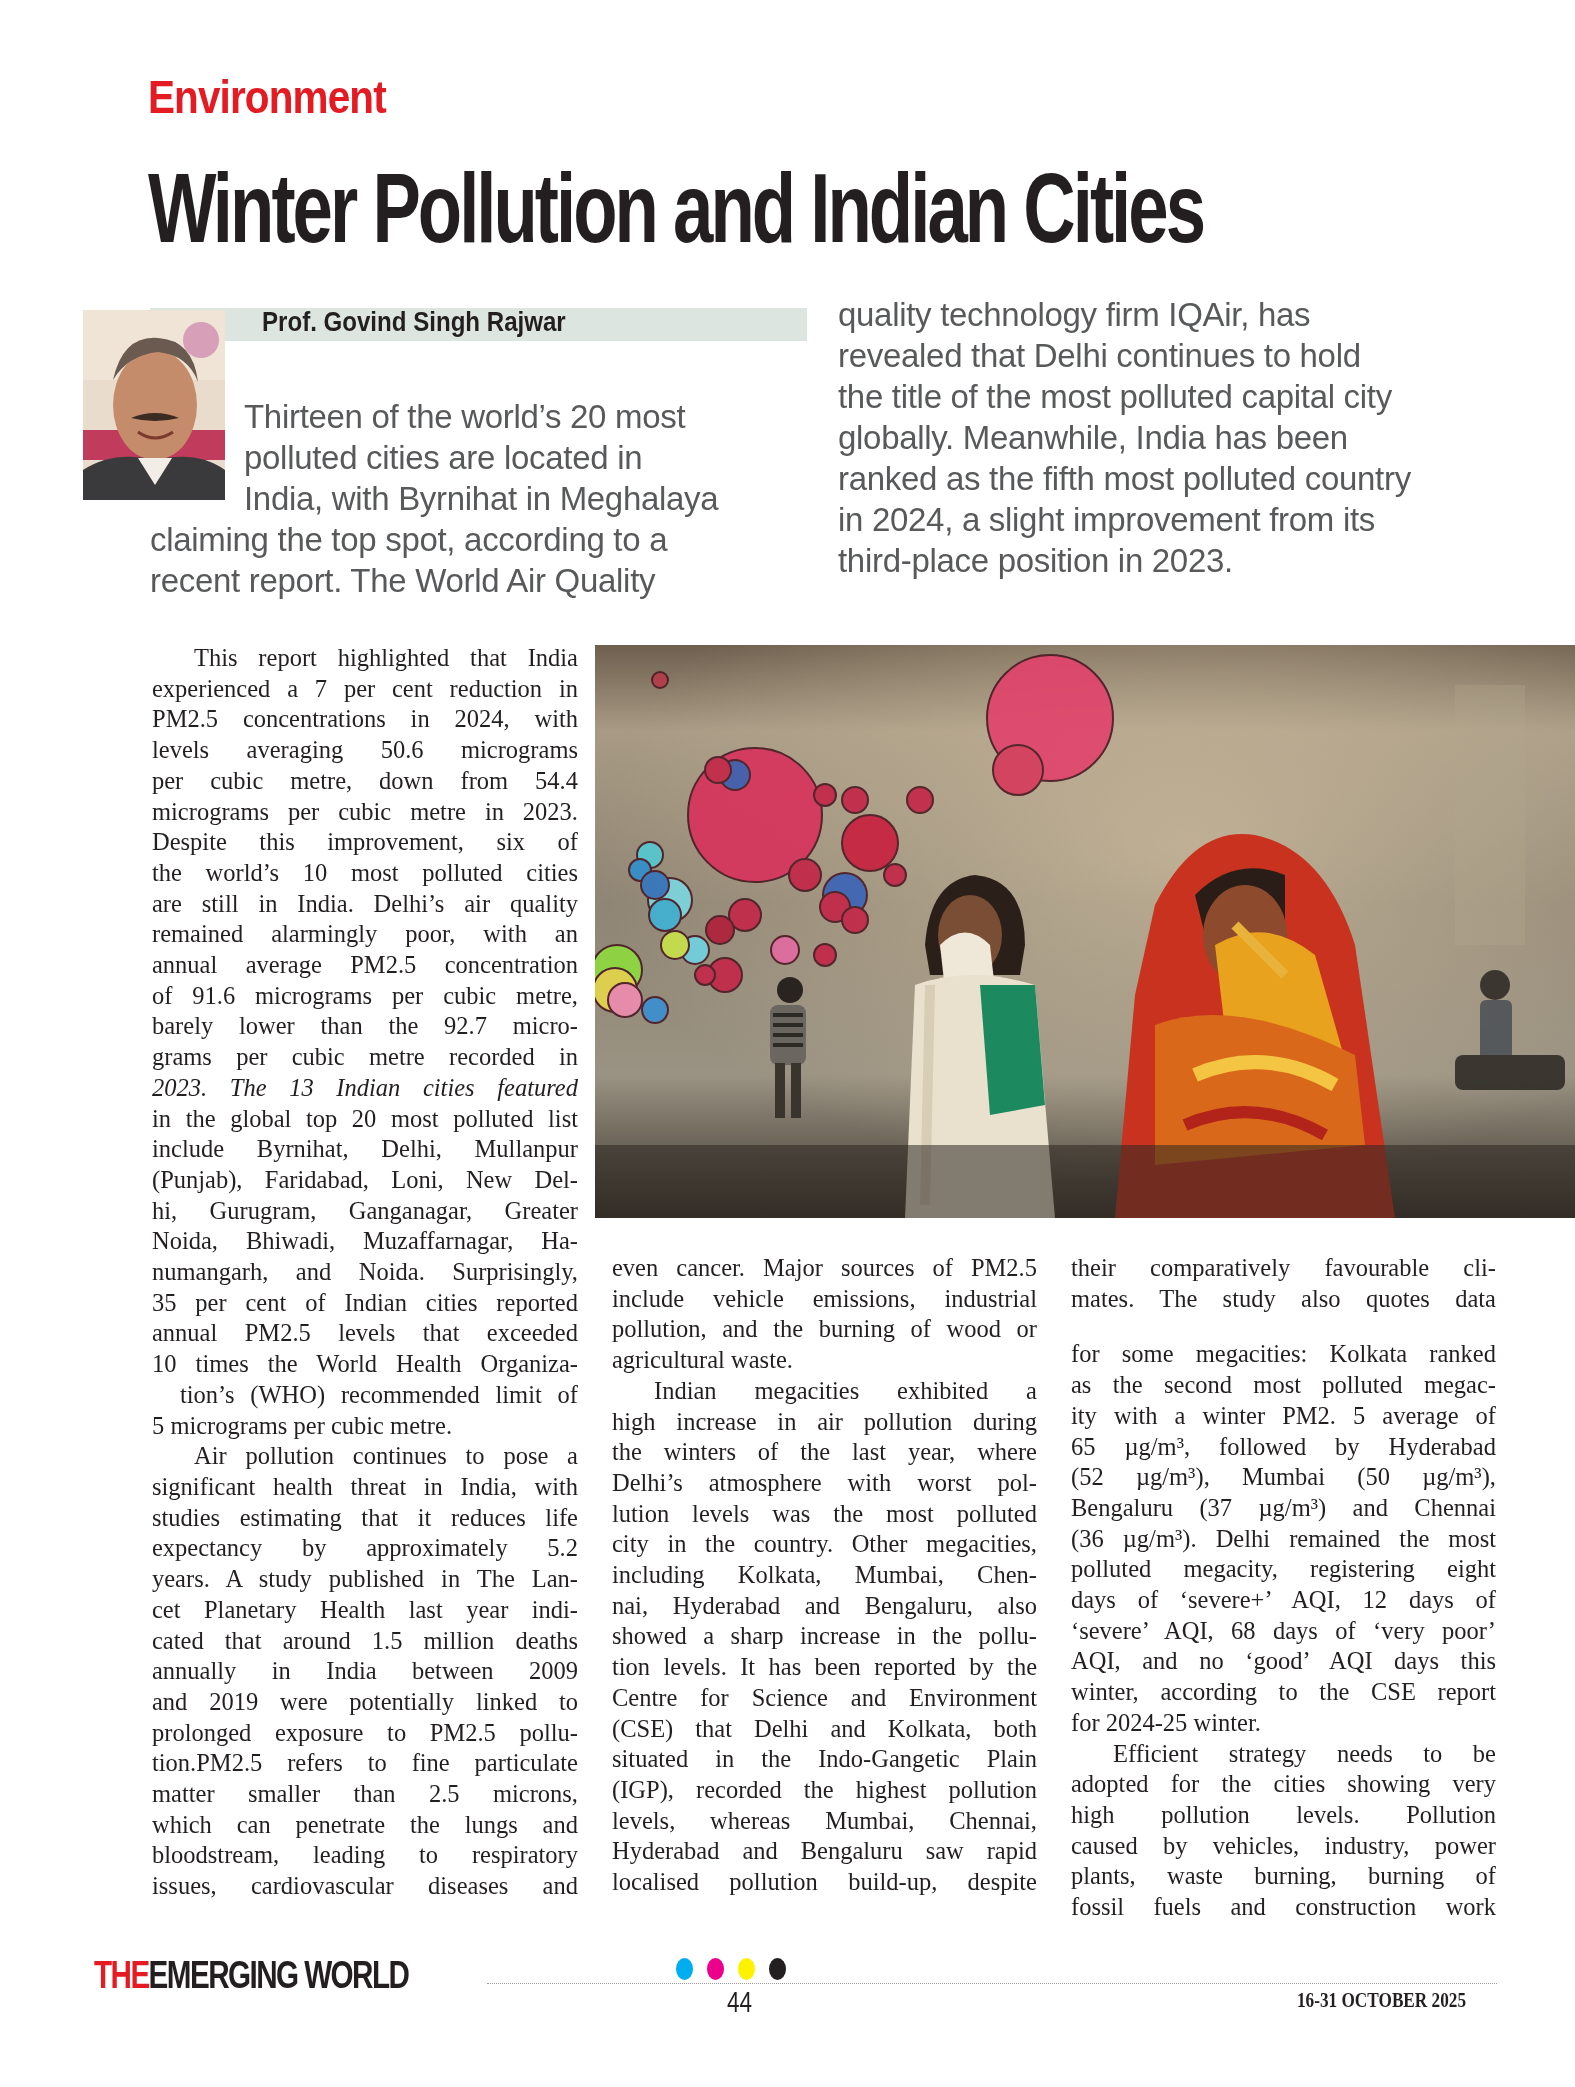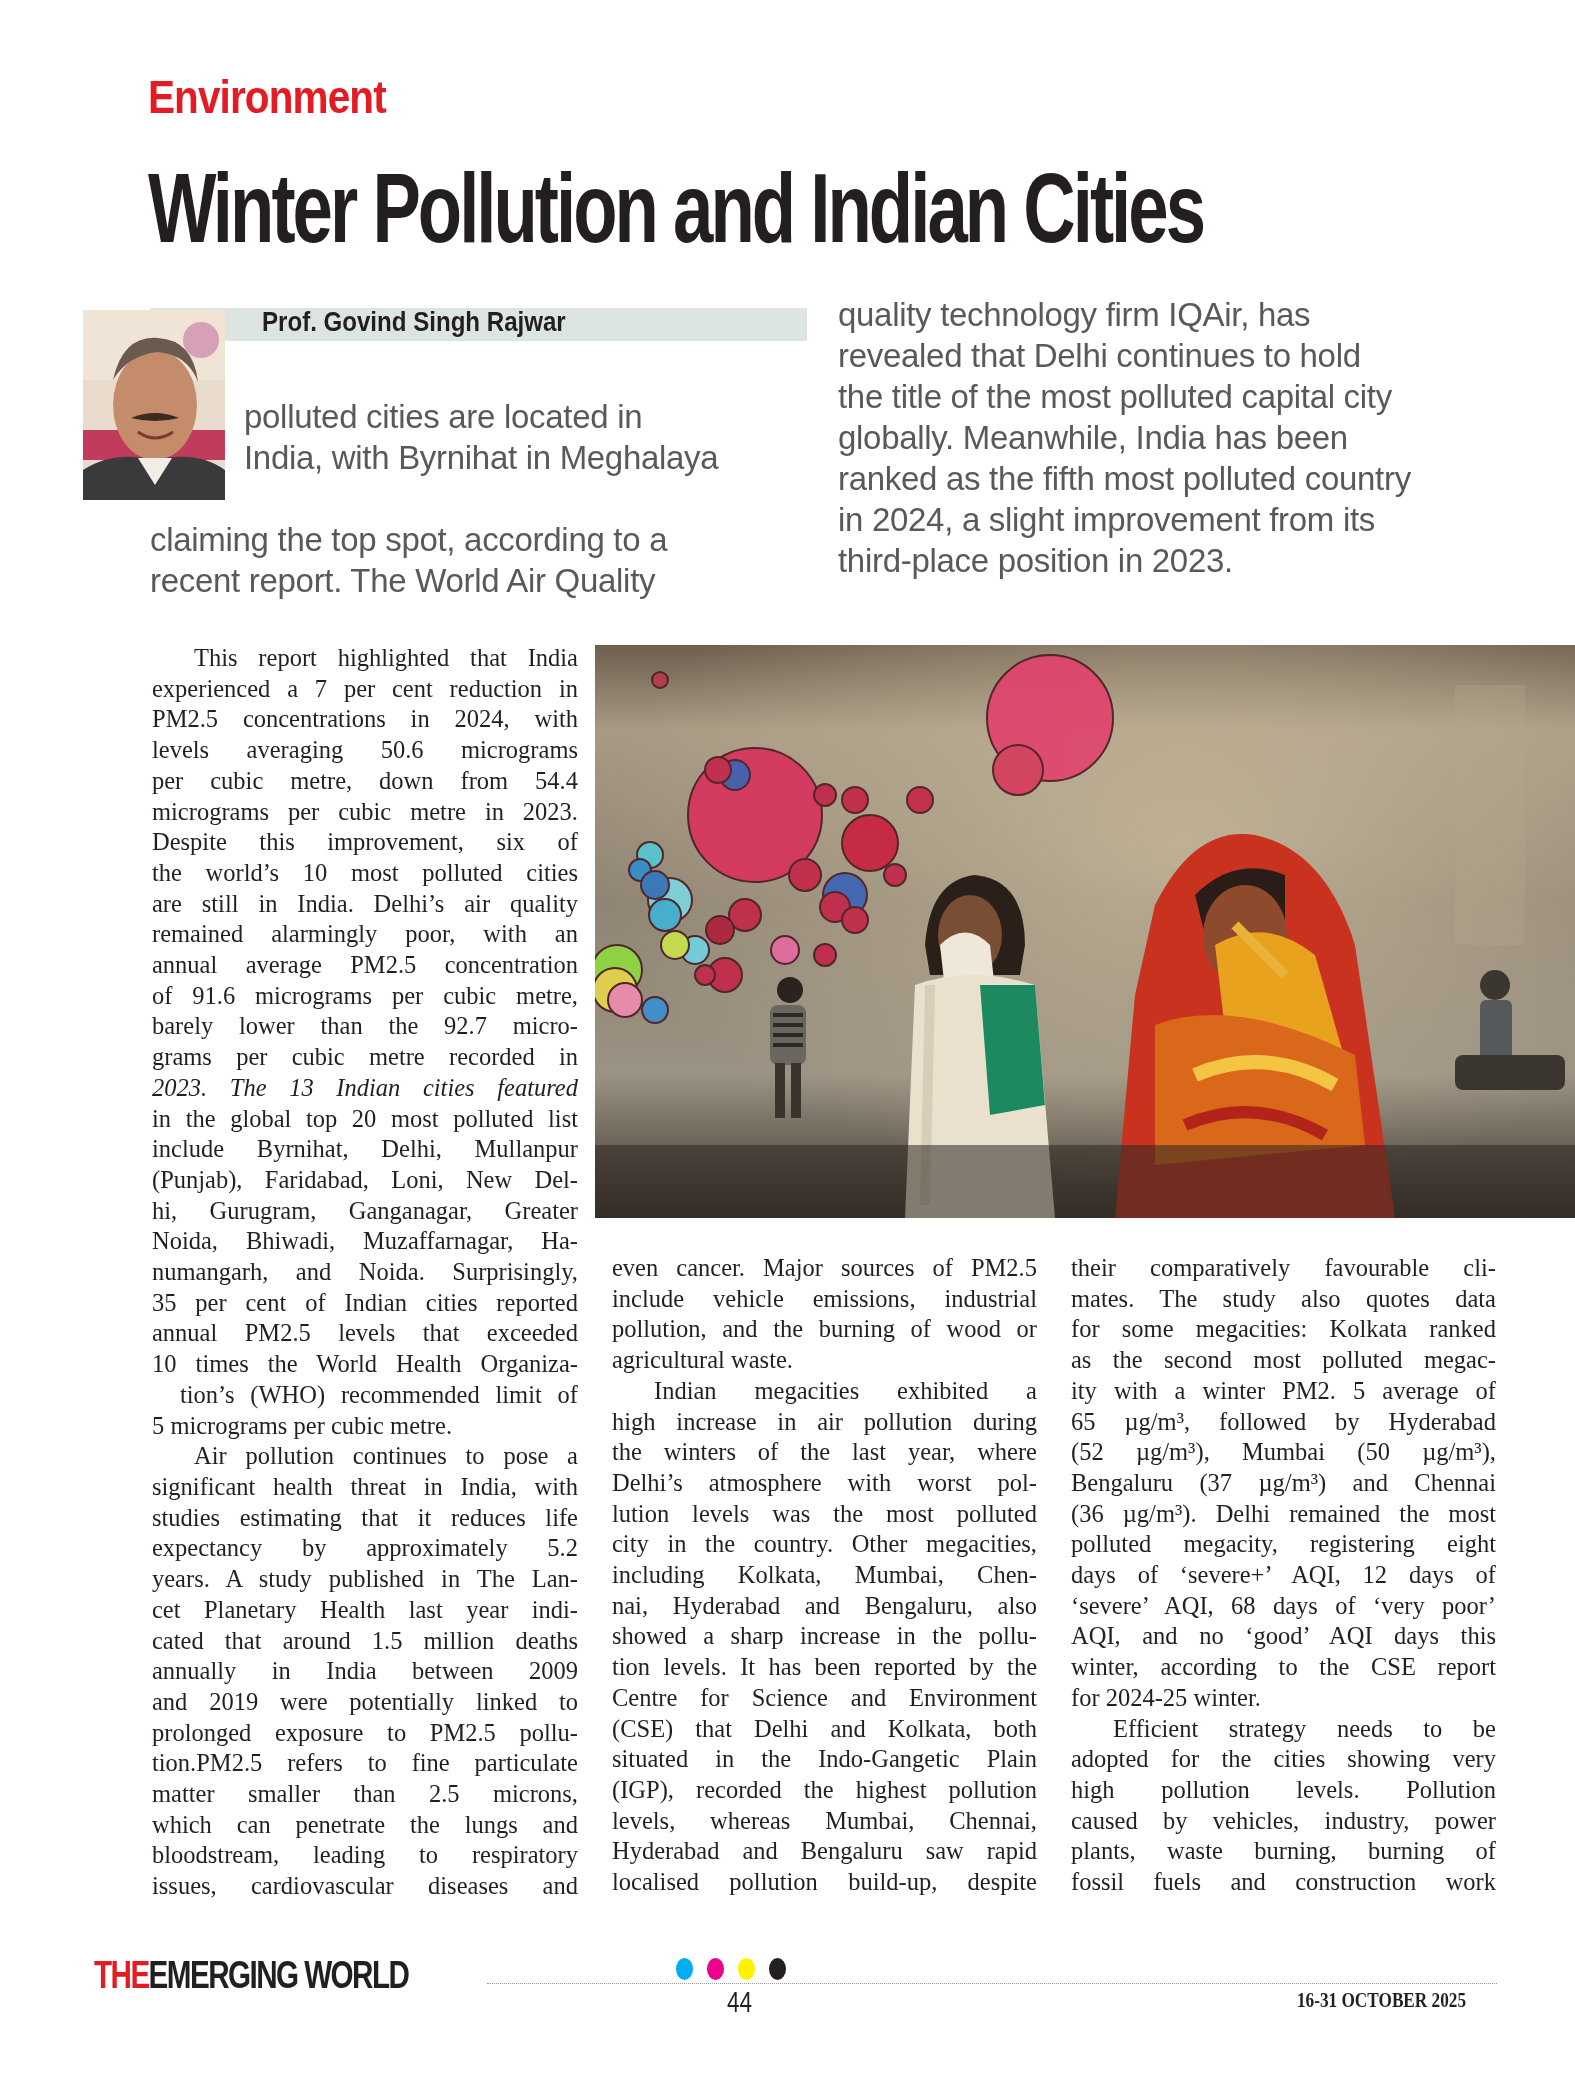--- a/index.html
+++ b/index.html
@@ -88,20 +88,21 @@
     <ellipse cx="72" cy="95" rx="42" ry="55" fill="#c58c6b"></ellipse>
     <path d="M30 70 Q40 25 75 28 Q110 30 115 72 Q105 45 75 42 Q45 45 30 70Z" fill="#6b5a4f"></path>
     <path d="M48 108 Q72 98 96 108 Q72 114 48 108Z" fill="#3b2b22"></path>
     <path d="M55 122 Q72 134 90 122" stroke="#7a3a2c" stroke-width="3" fill="none"></path>
     <path d="M0 190 L0 160 Q30 140 72 150 Q115 140 142 160 L142 190Z" fill="#3a3a3c"></path>
     <path d="M55 148 L72 175 L89 148Z" fill="#f2ede6"></path>
   </svg>
 </div>
 
 <div class="abs intro intro-left-a">
+  <span class="ln">Thirteen of the world’s 20 most</span>
   <span class="ln">polluted cities are located in</span>
   <span class="ln">India, with Byrnihat in Meghalaya</span>
 </div>
 <div class="abs intro intro-left-b">
   <span class="ln">claiming the top spot, according to a</span>
   <span class="ln">recent report. The World Air Quality</span>
 </div>
 <div class="abs intro intro-right">
   <span class="ln">quality technology firm IQAir, has</span>
   <span class="ln">revealed that Delhi continues to hold</span>
@@ -276,21 +277,21 @@
       <span class="ln" style="text-indent: 0px;">levels, whereas Mumbai, Chennai,</span>
       <span class="ln" style="text-indent: 0px;">Hyderabad and Bengaluru saw rapid</span>
       <span class="ln" style="text-indent: 0px;">localised pollution build-up, despite</span>
     </p>
   </div>
 
 <div class="abs body-col col3">
     <p class="noindent">
       <span class="ln">their comparatively favourable cli-</span>
       <span class="ln" style="text-indent: 0px;">mates. The study also quotes data</span>
-      <span class="ln" style="text-indent: 0px;">for some megacities: Kolkata ranked</span>
+      <span class="ln" style="text-indent: 0px; margin-top: 25px;">for some megacities: Kolkata ranked</span>
       <span class="ln" style="text-indent: 0px;">as the second most polluted megac-</span>
       <span class="ln" style="text-indent: 0px;">ity with a winter PM2. 5 average of</span>
       <span class="ln" style="text-indent: 0px;">65 µg/m³, followed by Hyderabad</span>
       <span class="ln" style="text-indent: 0px;">(52 µg/m³), Mumbai (50 µg/m³),</span>
       <span class="ln" style="text-indent: 0px;">Bengaluru (37 µg/m³) and Chennai</span>
       <span class="ln" style="text-indent: 0px;">(36 µg/m³). Delhi remained the most</span>
       <span class="ln" style="text-indent: 0px;">polluted megacity, registering eight</span>
       <span class="ln" style="text-indent: 0px;">days of ‘severe+’ AQI, 12 days of</span>
       <span class="ln" style="text-indent: 0px;">‘severe’ AQI, 68 days of ‘very poor’</span>
       <span class="ln" style="text-indent: 0px;">AQI, and no ‘good’ AQI days this</span>

